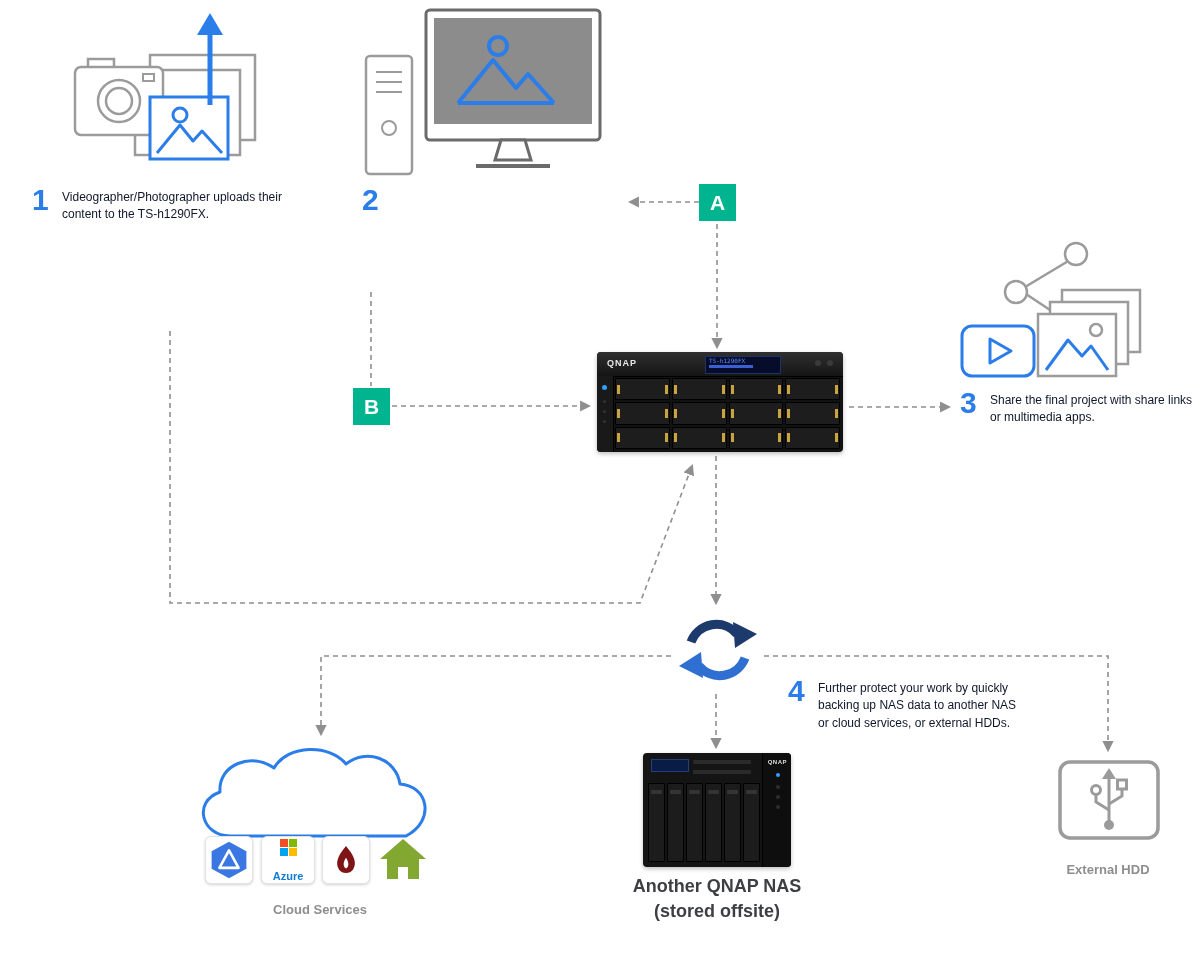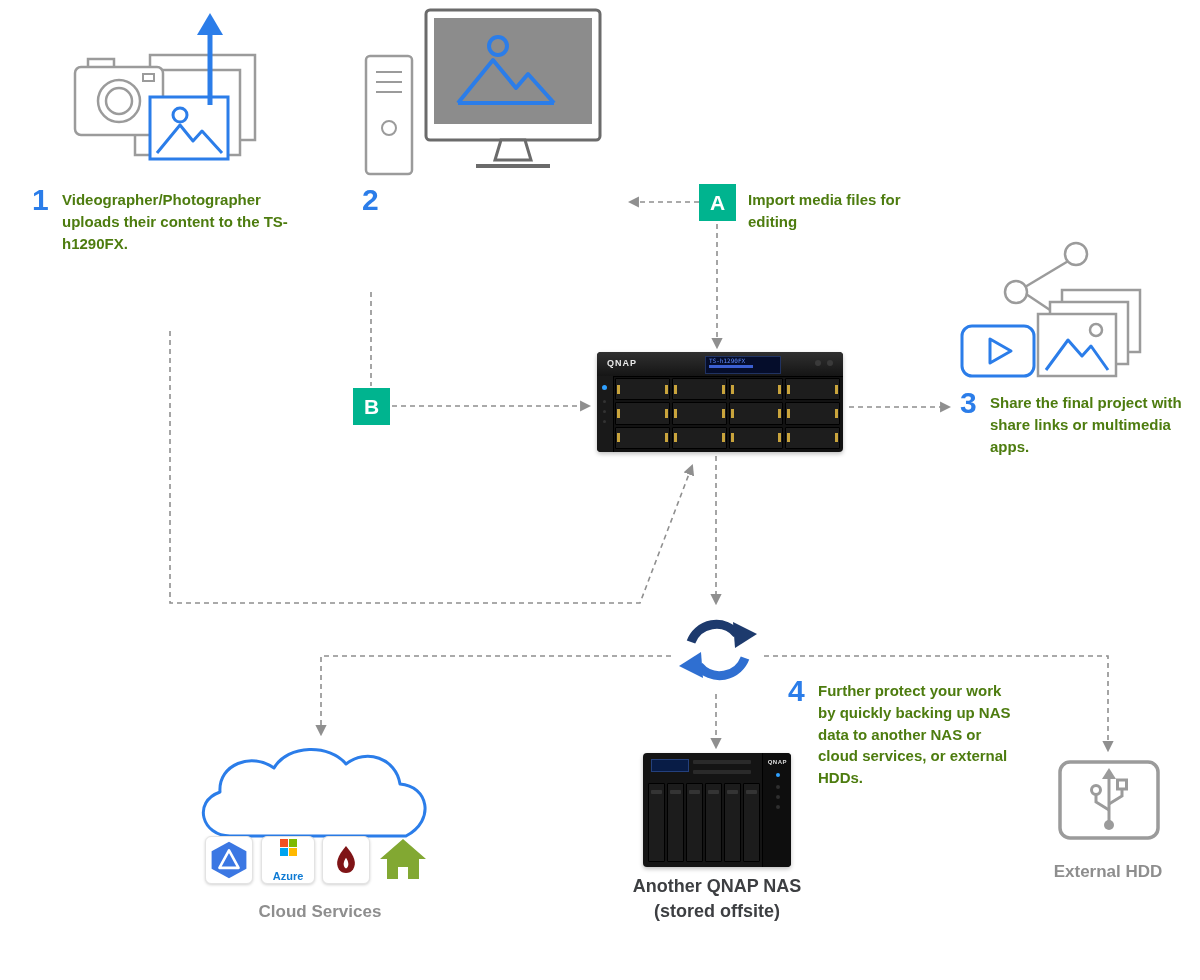--- a/index.html
+++ b/index.html
@@ -1,24 +1,24 @@
 <!DOCTYPE html>
 <html><head>
 <meta charset="utf-8">
 <style>
   html,body{margin:0;padding:0;background:#fff;}
   .canvas{position:relative;width:1200px;height:980px;background:#ffffff;overflow:hidden;
           font-family:"Liberation Sans",sans-serif;}
   .connectors{position:absolute;left:0;top:0;z-index:0;}
   .abs{position:absolute;z-index:2;}
   .step-num{position:absolute;z-index:3;color:#2b7de9;font-size:30px;font-weight:bold;line-height:1;}
-  .step-text{position:absolute;z-index:3;color:#4d7c0f;font-size:15px;font-weight:700;line-height:1.45;}
+  .step-text{position:absolute;z-index:3;color:#0f172a;font-size:12px;font-weight:400;line-height:1.45;}
   .badge{position:absolute;z-index:3;width:37px;height:37px;background:#00b48f;color:#fff;
          display:flex;align-items:center;justify-content:center;font-size:21px;font-weight:bold;}
-  .label-gray{position:absolute;z-index:3;color:#8e8e8e;font-size:17px;font-weight:bold;text-align:center;}
+  .label-gray{position:absolute;z-index:3;color:#8e8e8e;font-size:13px;font-weight:bold;text-align:center;}
   .label-dark{position:absolute;z-index:3;color:#3d3f42;font-size:18px;font-weight:bold;text-align:center;line-height:1.4;}
 
   
   .nas{position:absolute;left:597px;top:352px;width:246px;height:100px;z-index:2;
        background:#121212;border-radius:4px;box-shadow:0 2px 4px rgba(0,0,0,.25);}
   .nas-top{position:absolute;left:0;top:0;right:0;height:24px;border-radius:4px 4px 0 0;
            background:linear-gradient(#303030,#151515);border-bottom:1px solid #000;}
   .nas-brand{position:absolute;left:10px;top:6px;color:#e8e8e8;font-size:9px;font-weight:bold;letter-spacing:1px;}
   .nas-lcd{position:absolute;left:108px;top:4px;width:74px;height:16px;background:#050d2b;
            border:1px solid #203261;overflow:hidden;}
@@ -244,21 +244,20 @@
     </g>
   </svg>
   <div class="label-gray" style="left:1040px;top:862px;width:136px">External HDD</div>
 
   <div class="step-num" style="left:32px;top:185px">1</div>
   <div class="step-text" style="left:62px;top:189px;width:252px">Videographer/Photographer uploads their content to the TS-h1290FX.</div>
 
   <div class="step-num" style="left:362px;top:185px">2</div>
 
   <div class="badge" style="left:699px;top:184px">A</div>
-  <div class="step-text" style="left:748px;top:189px;width:200px">Import media files for editing</div>
 
   <div class="badge" style="left:353px;top:388px">B</div>
 
   <div class="step-num" style="left:960px;top:388px">3</div>
   <div class="step-text" style="left:990px;top:392px;width:205px">Share the final project with share links or multimedia apps.</div>
 
   <div class="step-num" style="left:788px;top:676px">4</div>
   <div class="step-text" style="left:818px;top:680px;width:205px">Further protect your work by quickly backing up NAS data to another NAS or cloud services, or external HDDs.</div>
 
 </div>

